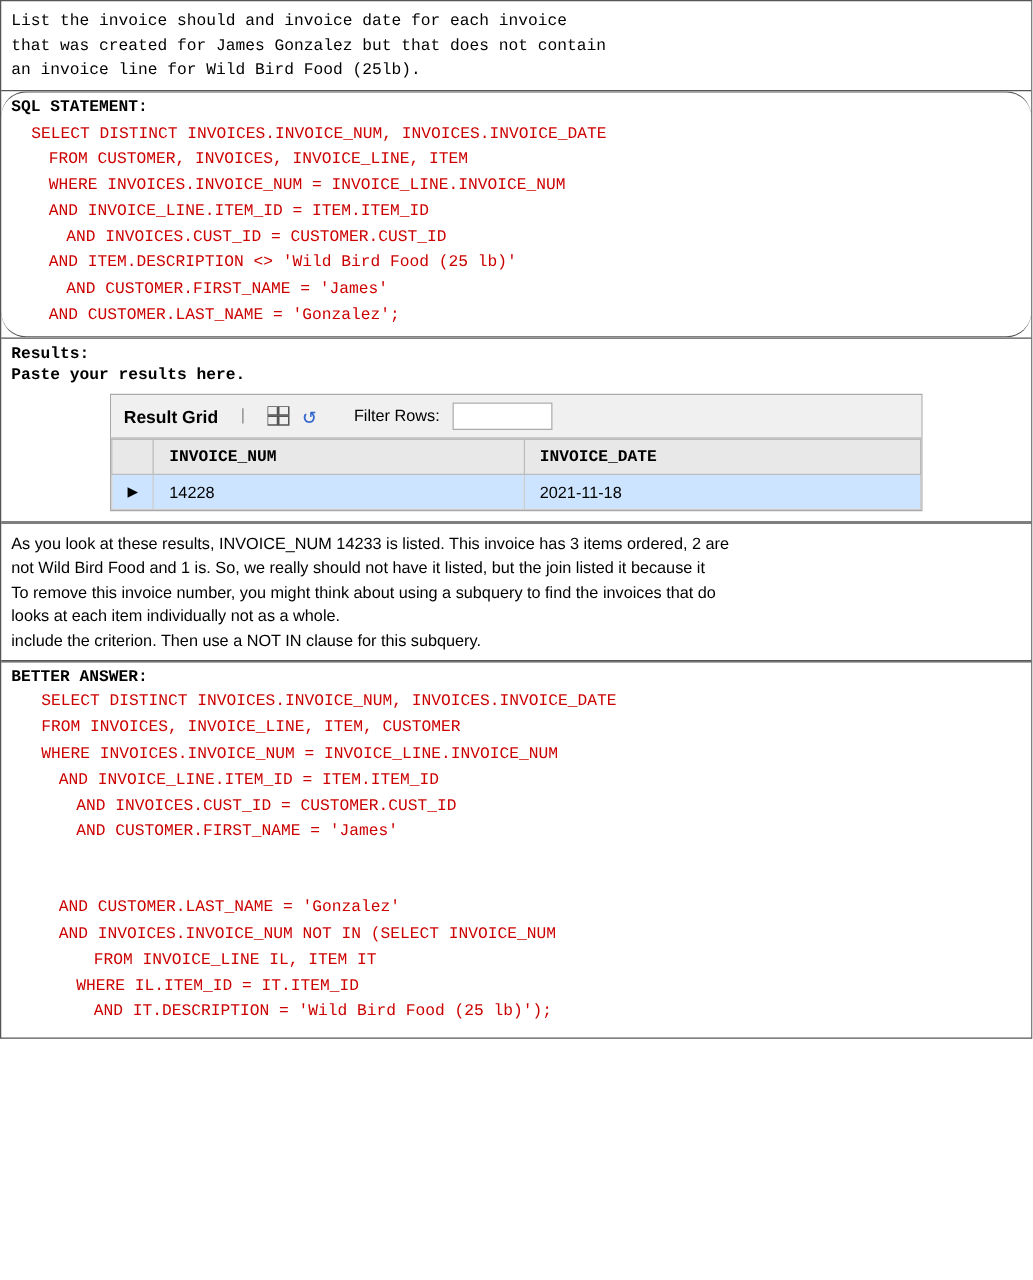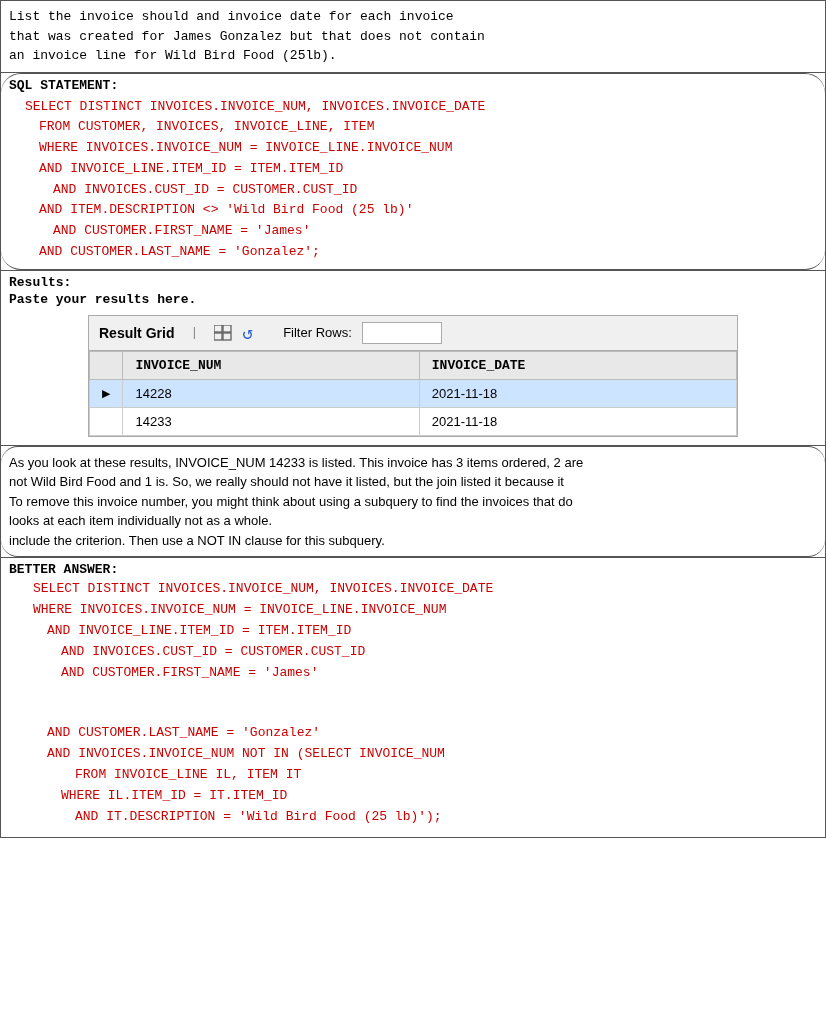--- a/index.html
+++ b/index.html
@@ -136,21 +136,20 @@
     }
 
     
     .explanation-section {
       border-top: 1px solid #555;
       border-bottom: 1px solid #555;
       padding: 6px 8px;
       font-family: Arial, sans-serif;
       font-size: 13px;
       line-height: 1.5;
-      border-radius: 17px;
     }
 
     
     .better-answer-section {
       border-top: 1px solid #555;
       padding: 4px 8px;
     }
     .better-label {
       font-weight: bold;
       font-size: 13px;
@@ -228,42 +227,38 @@
             <th>INVOICE_NUM</th>
             <th>INVOICE_DATE</th>
           </tr>
         </thead>
         <tbody id="result-table-body">
         <tr class="row-selected">
               <td class="arrow-cell">▶</td>
               <td>14228</td>
               <td>2021-11-18</td>
             </tr>
-            <tr>
-              <td class="arrow-cell"></td>
-              <td>14233</td>
-              <td>2021-11-18</td>
-            </tr>
           </tbody>
       </table>
     </div>
   </div>
 
   <div class="explanation-section" id="explanation-block">
   <div>As you look at these results, INVOICE_NUM 14233 is listed.  This invoice has 3 items ordered, 2 are</div>
       <div>not Wild Bird Food and 1 is.  So, we really should not have it listed, but the join listed it because it</div>
       <div>To remove this invoice number, you might think about using a subquery to find the invoices that do</div>
       <div>looks at each item individually not as a whole.</div>
       <div>include the criterion.  Then use a NOT IN clause for this subquery.</div>
     </div>
 
   <div class="better-answer-section">
     <div class="better-label">BETTER ANSWER:</div>
     <div class="better-code" id="better-code-block">
     <span class="line" style="margin-left: 0px;">SELECT DISTINCT INVOICES.INVOICE_NUM, INVOICES.INVOICE_DATE</span>
+        <span class="line" style="margin-left: 0px;">FROM INVOICES, INVOICE_LINE, ITEM, CUSTOMER</span>
         <span class="line" style="margin-left: 0px;">WHERE INVOICES.INVOICE_NUM = INVOICE_LINE.INVOICE_NUM</span>
         <span class="line" style="margin-left: 14px;">AND INVOICE_LINE.ITEM_ID = ITEM.ITEM_ID</span>
         <span class="line" style="margin-left: 28px;">AND INVOICES.CUST_ID = CUSTOMER.CUST_ID</span>
         <span class="line" style="margin-left: 28px;">AND CUSTOMER.FIRST_NAME = 'James'</span>
         <span class="line" style="margin-left: 14px; margin-top: 40px;">AND CUSTOMER.LAST_NAME = 'Gonzalez'</span>
         <span class="line" style="margin-left: 14px;">AND INVOICES.INVOICE_NUM NOT IN (SELECT INVOICE_NUM</span>
         <span class="line" style="margin-left: 42px;">FROM INVOICE_LINE IL, ITEM IT</span>
         <span class="line" style="margin-left: 28px;">WHERE IL.ITEM_ID = IT.ITEM_ID</span>
         <span class="line" style="margin-left: 42px;">AND IT.DESCRIPTION = 'Wild Bird Food (25 lb)');</span>
       </div>

